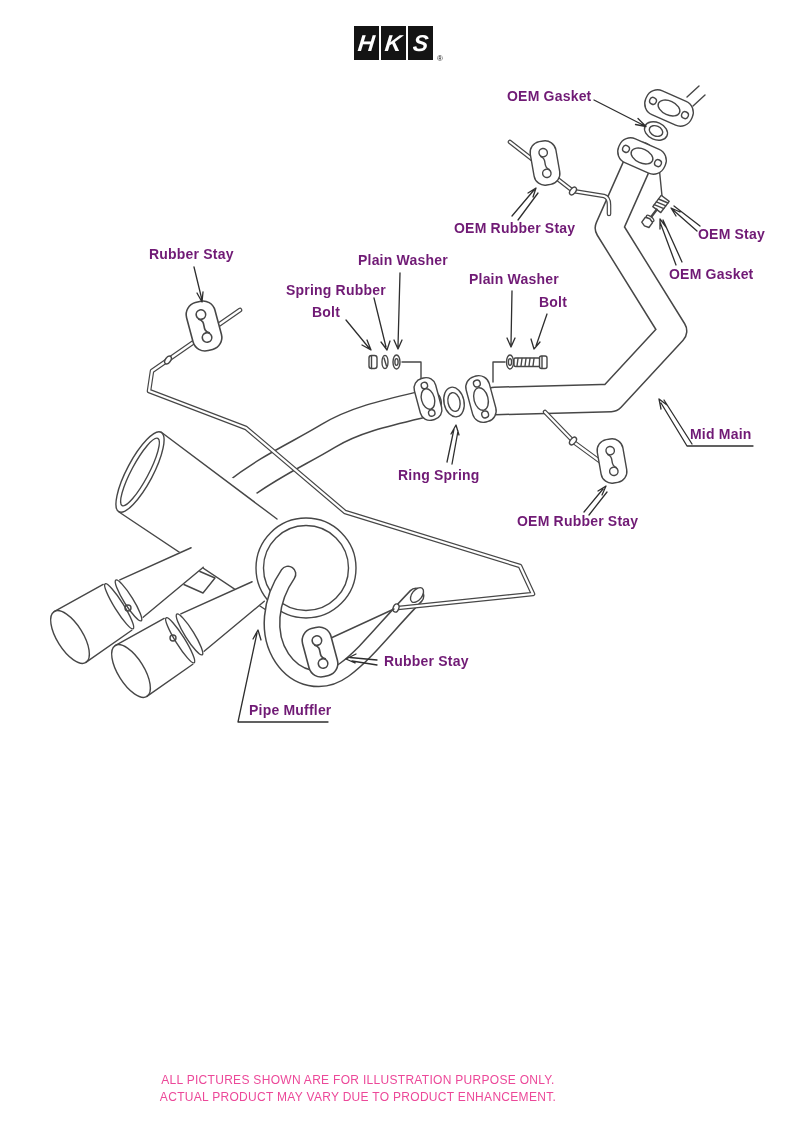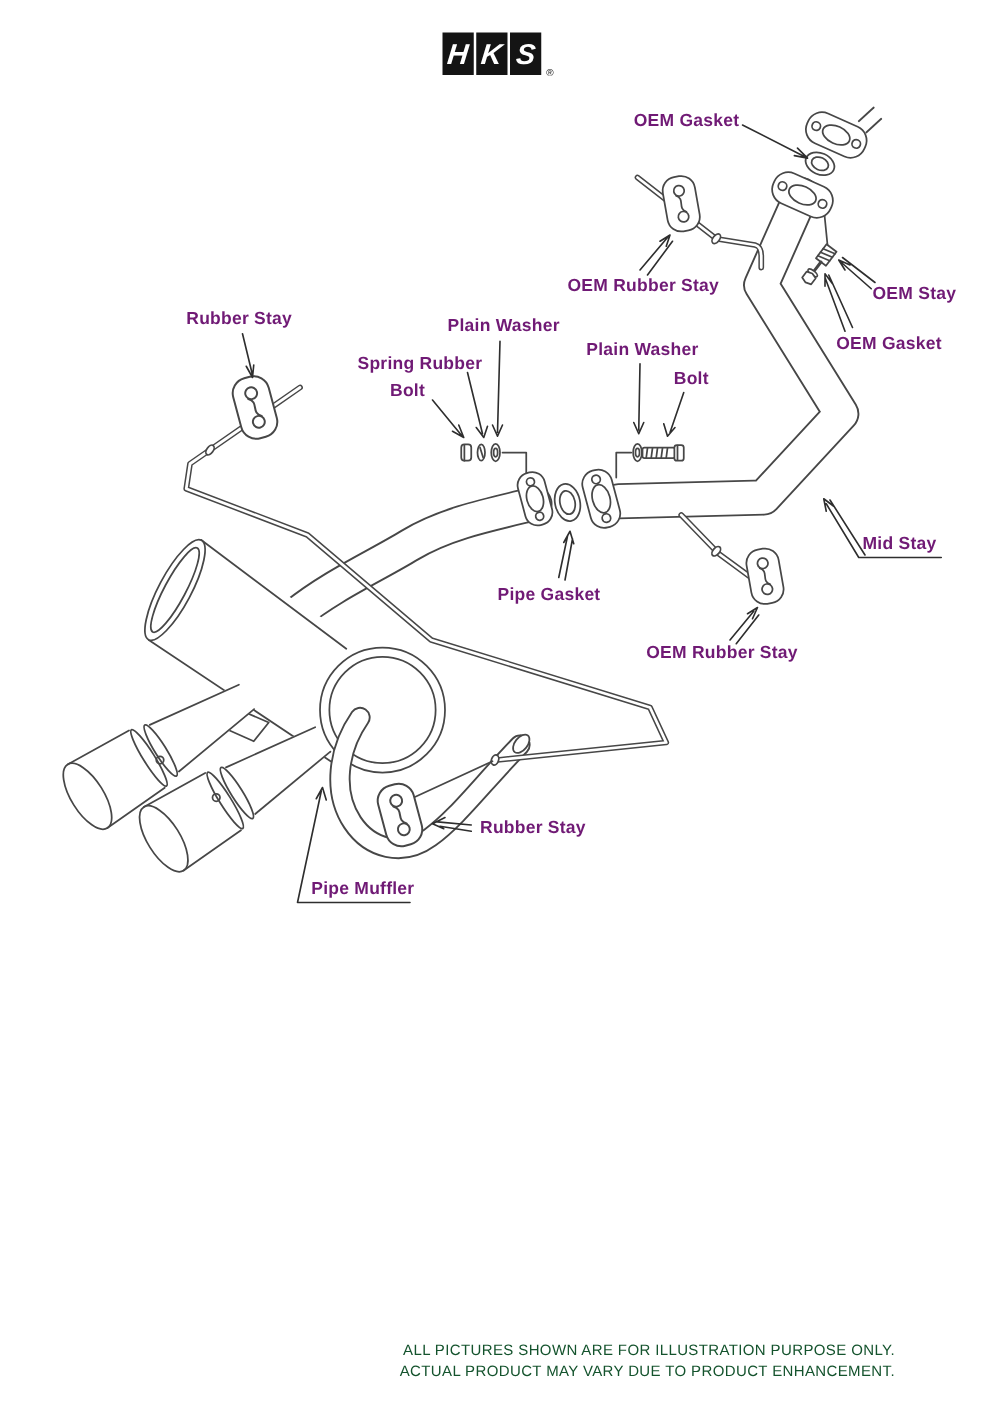--- a/index.html
+++ b/index.html
@@ -17,22 +17,22 @@
     width:25px;height:34px;background:#141414;color:#ffffff;
     display:flex;align-items:center;justify-content:center;
     font:italic 700 23px "Liberation Sans",sans-serif;
   }
   .logo .tile span{transform:skewX(-6deg);}
   .logo .reg{
     position:absolute;right:-10px;bottom:-3px;font:400 8px "Liberation Sans",sans-serif;
     color:#141414;
   }
   .footer{
-    position:absolute;top:1072px;left:0;width:716px;text-align:right;
-    font:400 12px/17px "Liberation Sans",sans-serif;color:#14532d;letter-spacing:.3px;
+    position:absolute;top:1072px;left:0;width:716px;text-align:center;
+    font:400 12px/17px "Liberation Sans",sans-serif;color:#ec4899;letter-spacing:.3px;
   }
 </style>
 </head>
 <body>
 
 <div class="logo">
   <div class="tile">
       <span>H</span>
     </div>
   <div class="tile">
@@ -268,22 +268,22 @@
 <div class="lbl" style="left:507px;top:88px">OEM Gasket</div>
 <div class="lbl" style="left:454px;top:220px">OEM Rubber Stay</div>
 <div class="lbl" style="left:698px;top:226px">OEM Stay</div>
 <div class="lbl" style="left:669px;top:266px">OEM Gasket</div>
 <div class="lbl" style="left:149px;top:246px">Rubber Stay</div>
 <div class="lbl" style="left:358px;top:252px">Plain Washer</div>
 <div class="lbl" style="left:286px;top:282px">Spring Rubber</div>
 <div class="lbl" style="left:312px;top:304px">Bolt</div>
 <div class="lbl" style="left:469px;top:271px">Plain Washer</div>
 <div class="lbl" style="left:539px;top:294px">Bolt</div>
-<div class="lbl" style="left:690px;top:426px">Mid Stay</div>
-<div class="lbl" style="left:398px;top:467px">Pipe Gasket</div>
+<div class="lbl" style="left:690px;top:426px">Mid Main</div>
+<div class="lbl" style="left:398px;top:467px">Ring Spring</div>
 <div class="lbl" style="left:517px;top:513px">OEM Rubber Stay</div>
 <div class="lbl" style="left:384px;top:653px">Rubber Stay</div>
 <div class="lbl" style="left:249px;top:702px">Pipe Muffler</div>
 
 <div class="footer">
   <div>ALL PICTURES SHOWN ARE FOR ILLUSTRATION PURPOSE ONLY.</div>
   <div>ACTUAL PRODUCT MAY VARY DUE TO PRODUCT ENHANCEMENT.</div>
 </div>
 
 </body></html>

